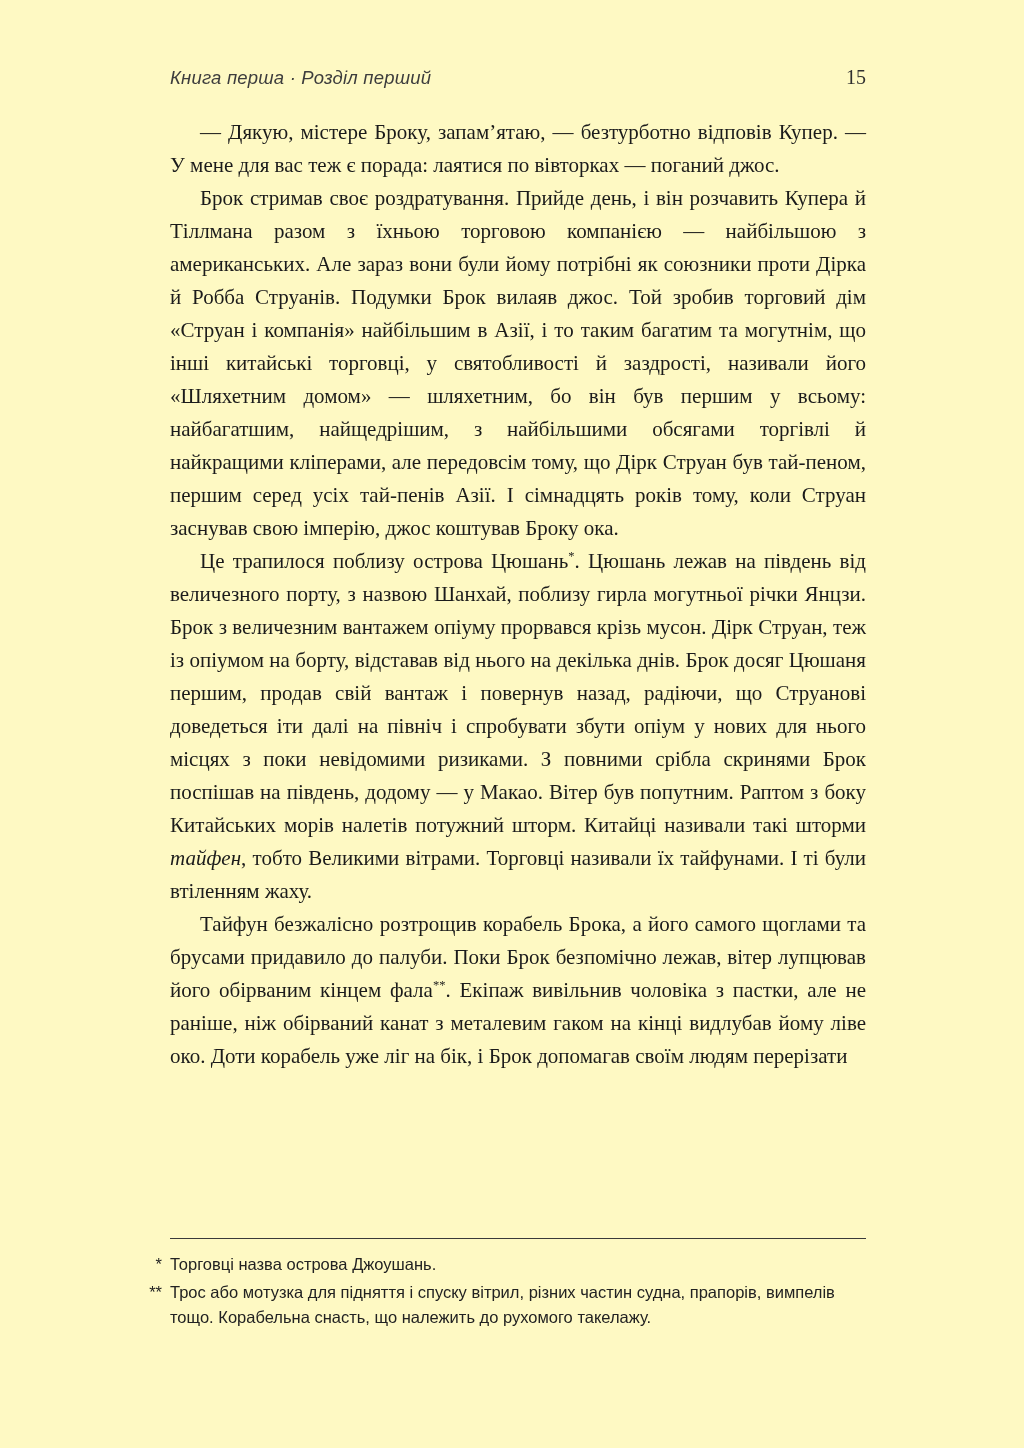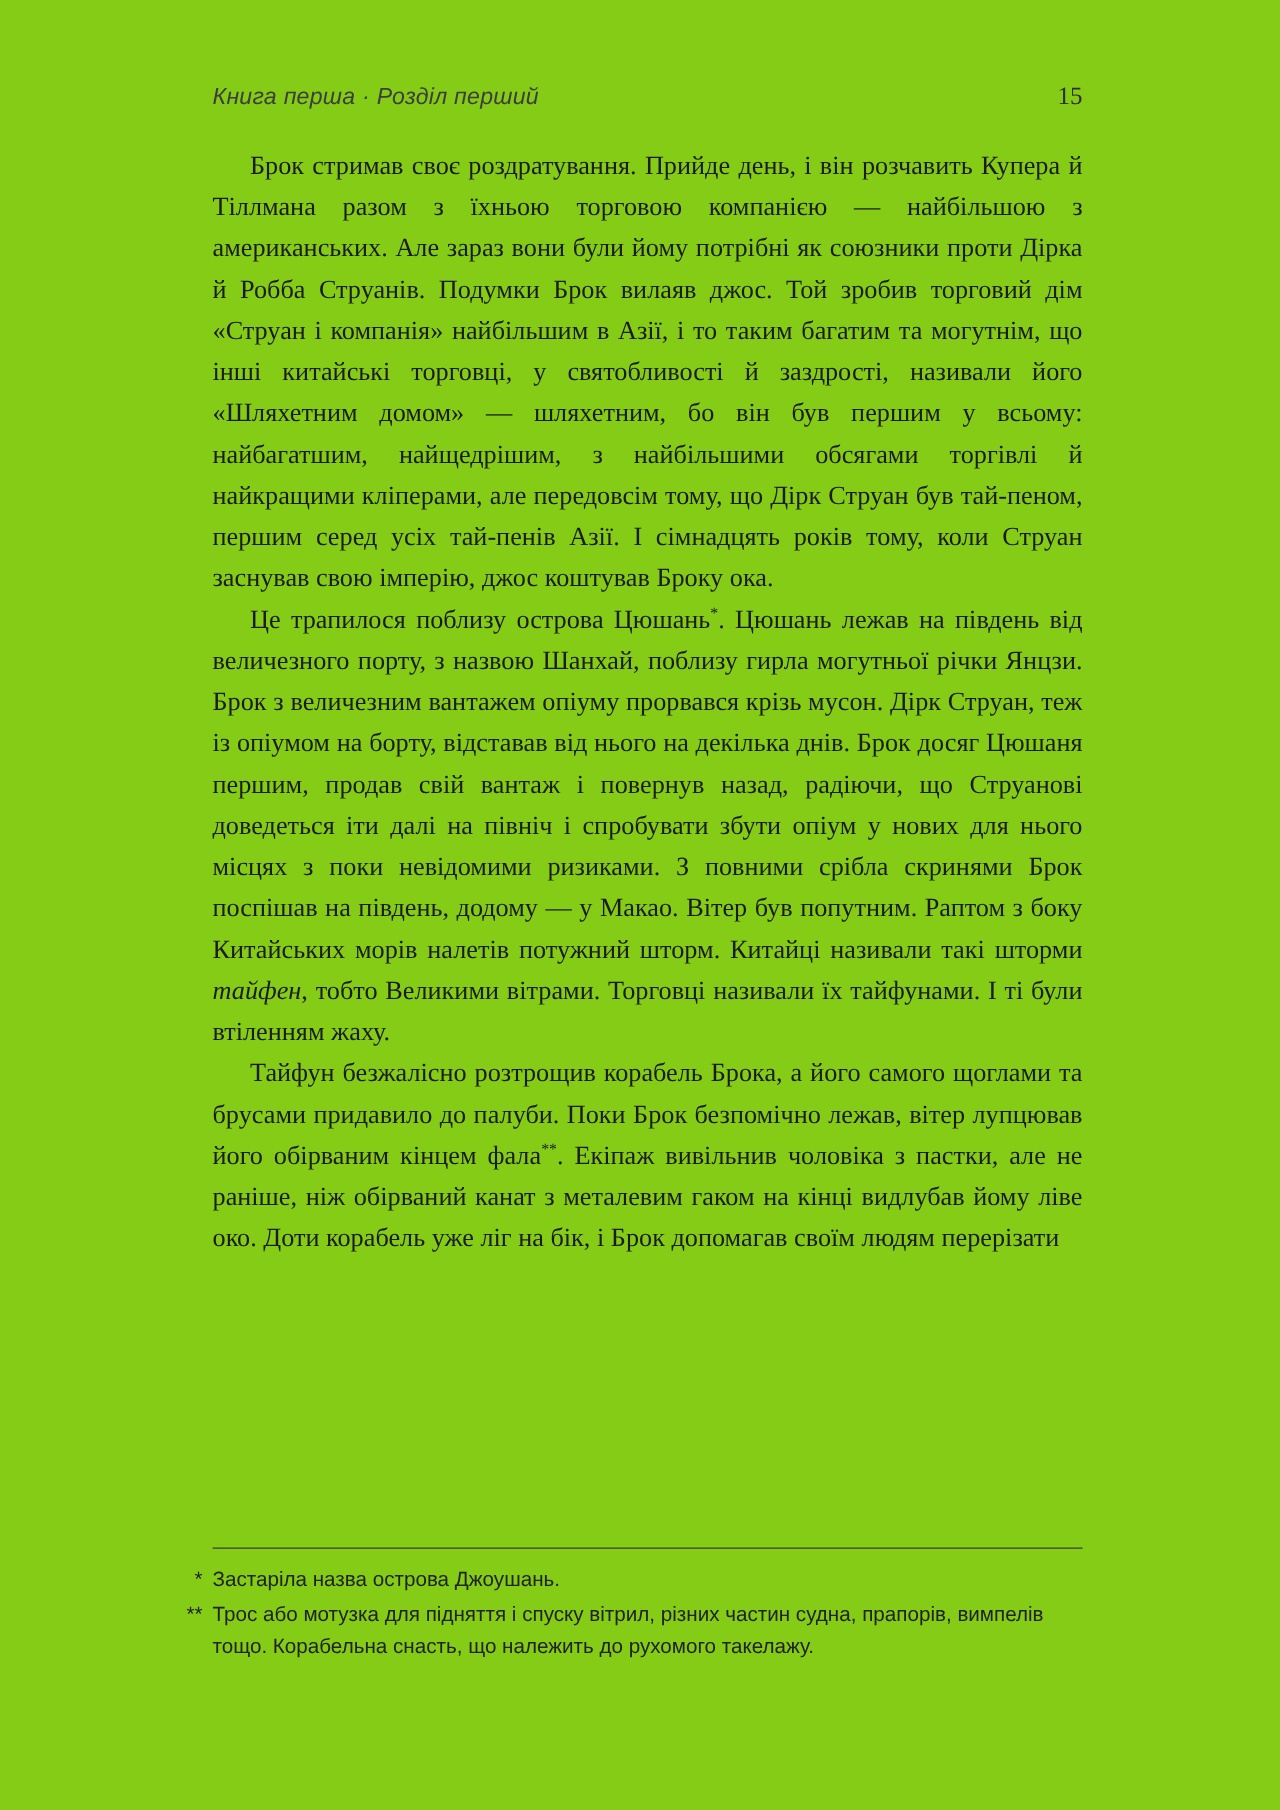--- a/index.html
+++ b/index.html
@@ -3,21 +3,21 @@
 <meta charset="utf-8">
 <style>
   * { margin:0; padding:0; box-sizing:border-box; }
   html, body { background:#ffffff; }
   body { width:1024px; }
 
   .page {
     position:relative;
     width:1024px;
     height:1448px;
-    background:#84cc16;
+    background:#fef9c3;
     color:#1b1b1b;
     font-family:"Liberation Serif", serif;
     padding:66px 158px 0 170px;
     overflow:hidden;
   }
 
   .running-head {
     display:flex;
     justify-content:space-between;
     align-items:baseline;
@@ -86,35 +86,36 @@
 <div class="page">
 
   <header class="running-head">
     <span class="head-title">Книга перша · Розділ перший</span>
     <span class="page-number">15</span>
   </header>
 
   <main class="body-text">
 
 
+    <p class="para"><span>— Дякую, містере Броку, запам’ятаю, — безтурботно відповів Купер. — У мене для вас теж є порада: лаятися по вівторках — поганий джос.</span></p>
 
     <p class="para"><span>Брок стримав своє роздратування. Прийде день, і він розчавить Купера й Тіллмана разом з їхньою торговою компанією — найбільшою з американських. Але зараз вони були йому потрібні як союзники проти Дірка й Робба Струанів. Подумки Брок вилаяв джос. Той зробив торговий дім «Струан і компанія» найбільшим в Азії, і то таким багатим та могутнім, що інші китайські торговці, у святобливості й заздрості, називали його «Шляхетним домом» — шляхетним, бо він був першим у всьому: найбагатшим, найщедрішим, з найбільшими обсягами торгівлі й найкращими кліперами, але передовсім тому, що Дірк Струан був тай-пеном, першим серед усіх тай-пенів Азії. І сімнадцять років тому, коли Струан заснував свою імперію, джос коштував Броку ока.</span></p>
 
     <p class="para"><span>Це трапилося поблизу острова Цюшань</span><sup class="fn-ref">*</sup><span>. Цюшань лежав на південь від величезного порту, з назвою Шанхай, поблизу гирла могутньої річки Янцзи. Брок з величезним вантажем опіуму прорвався крізь мусон. Дірк Струан, теж із опіумом на борту, відставав від нього на декілька днів. Брок досяг Цюшаня першим, продав свій вантаж і повернув назад, радіючи, що Струанові доведеться іти далі на північ і спробувати збути опіум у нових для нього місцях з поки невідомими ризиками. З повними срібла скринями Брок поспішав на південь, додому — у Макао. Вітер був попутним. Раптом з боку Китайських морів налетів потужний шторм. Китайці називали такі шторми </span><em>тайфен</em><span>, тобто Великими вітрами. Торговці називали їх тайфунами. І ті були втіленням жаху.</span></p>
 
     <p class="para"><span>Тайфун безжалісно розтрощив корабель Брока, а його самого щоглами та брусами придавило до палуби. Поки Брок безпомічно лежав, вітер лупцював його обірваним кінцем фала</span><sup class="fn-ref">**</sup><span>. Екіпаж вивільнив чоловіка з пастки, але не раніше, ніж обірваний канат з металевим гаком на кінці видлубав йому ліве око. Доти корабель уже ліг на бік, і Брок допомагав своїм людям перерізати</span></p>
 
   </main>
 
   <footer class="footnotes">
     <hr class="footnote-rule">
 
     <div class="footnote">
       <span class="fn-marker">*</span>
-      <span class="fn-text">Застаріла назва острова Джоушань.</span>
+      <span class="fn-text">Торговці назва острова Джоушань.</span>
     </div>
 
     <div class="footnote">
       <span class="fn-marker">**</span>
       <span class="fn-text">Трос або мотузка для підняття і спуску вітрил, різних частин судна, прапорів, вимпелів тощо. Корабельна снасть, що належить до рухомого такелажу.</span>
     </div>
   </footer>
 
 </div>
 

